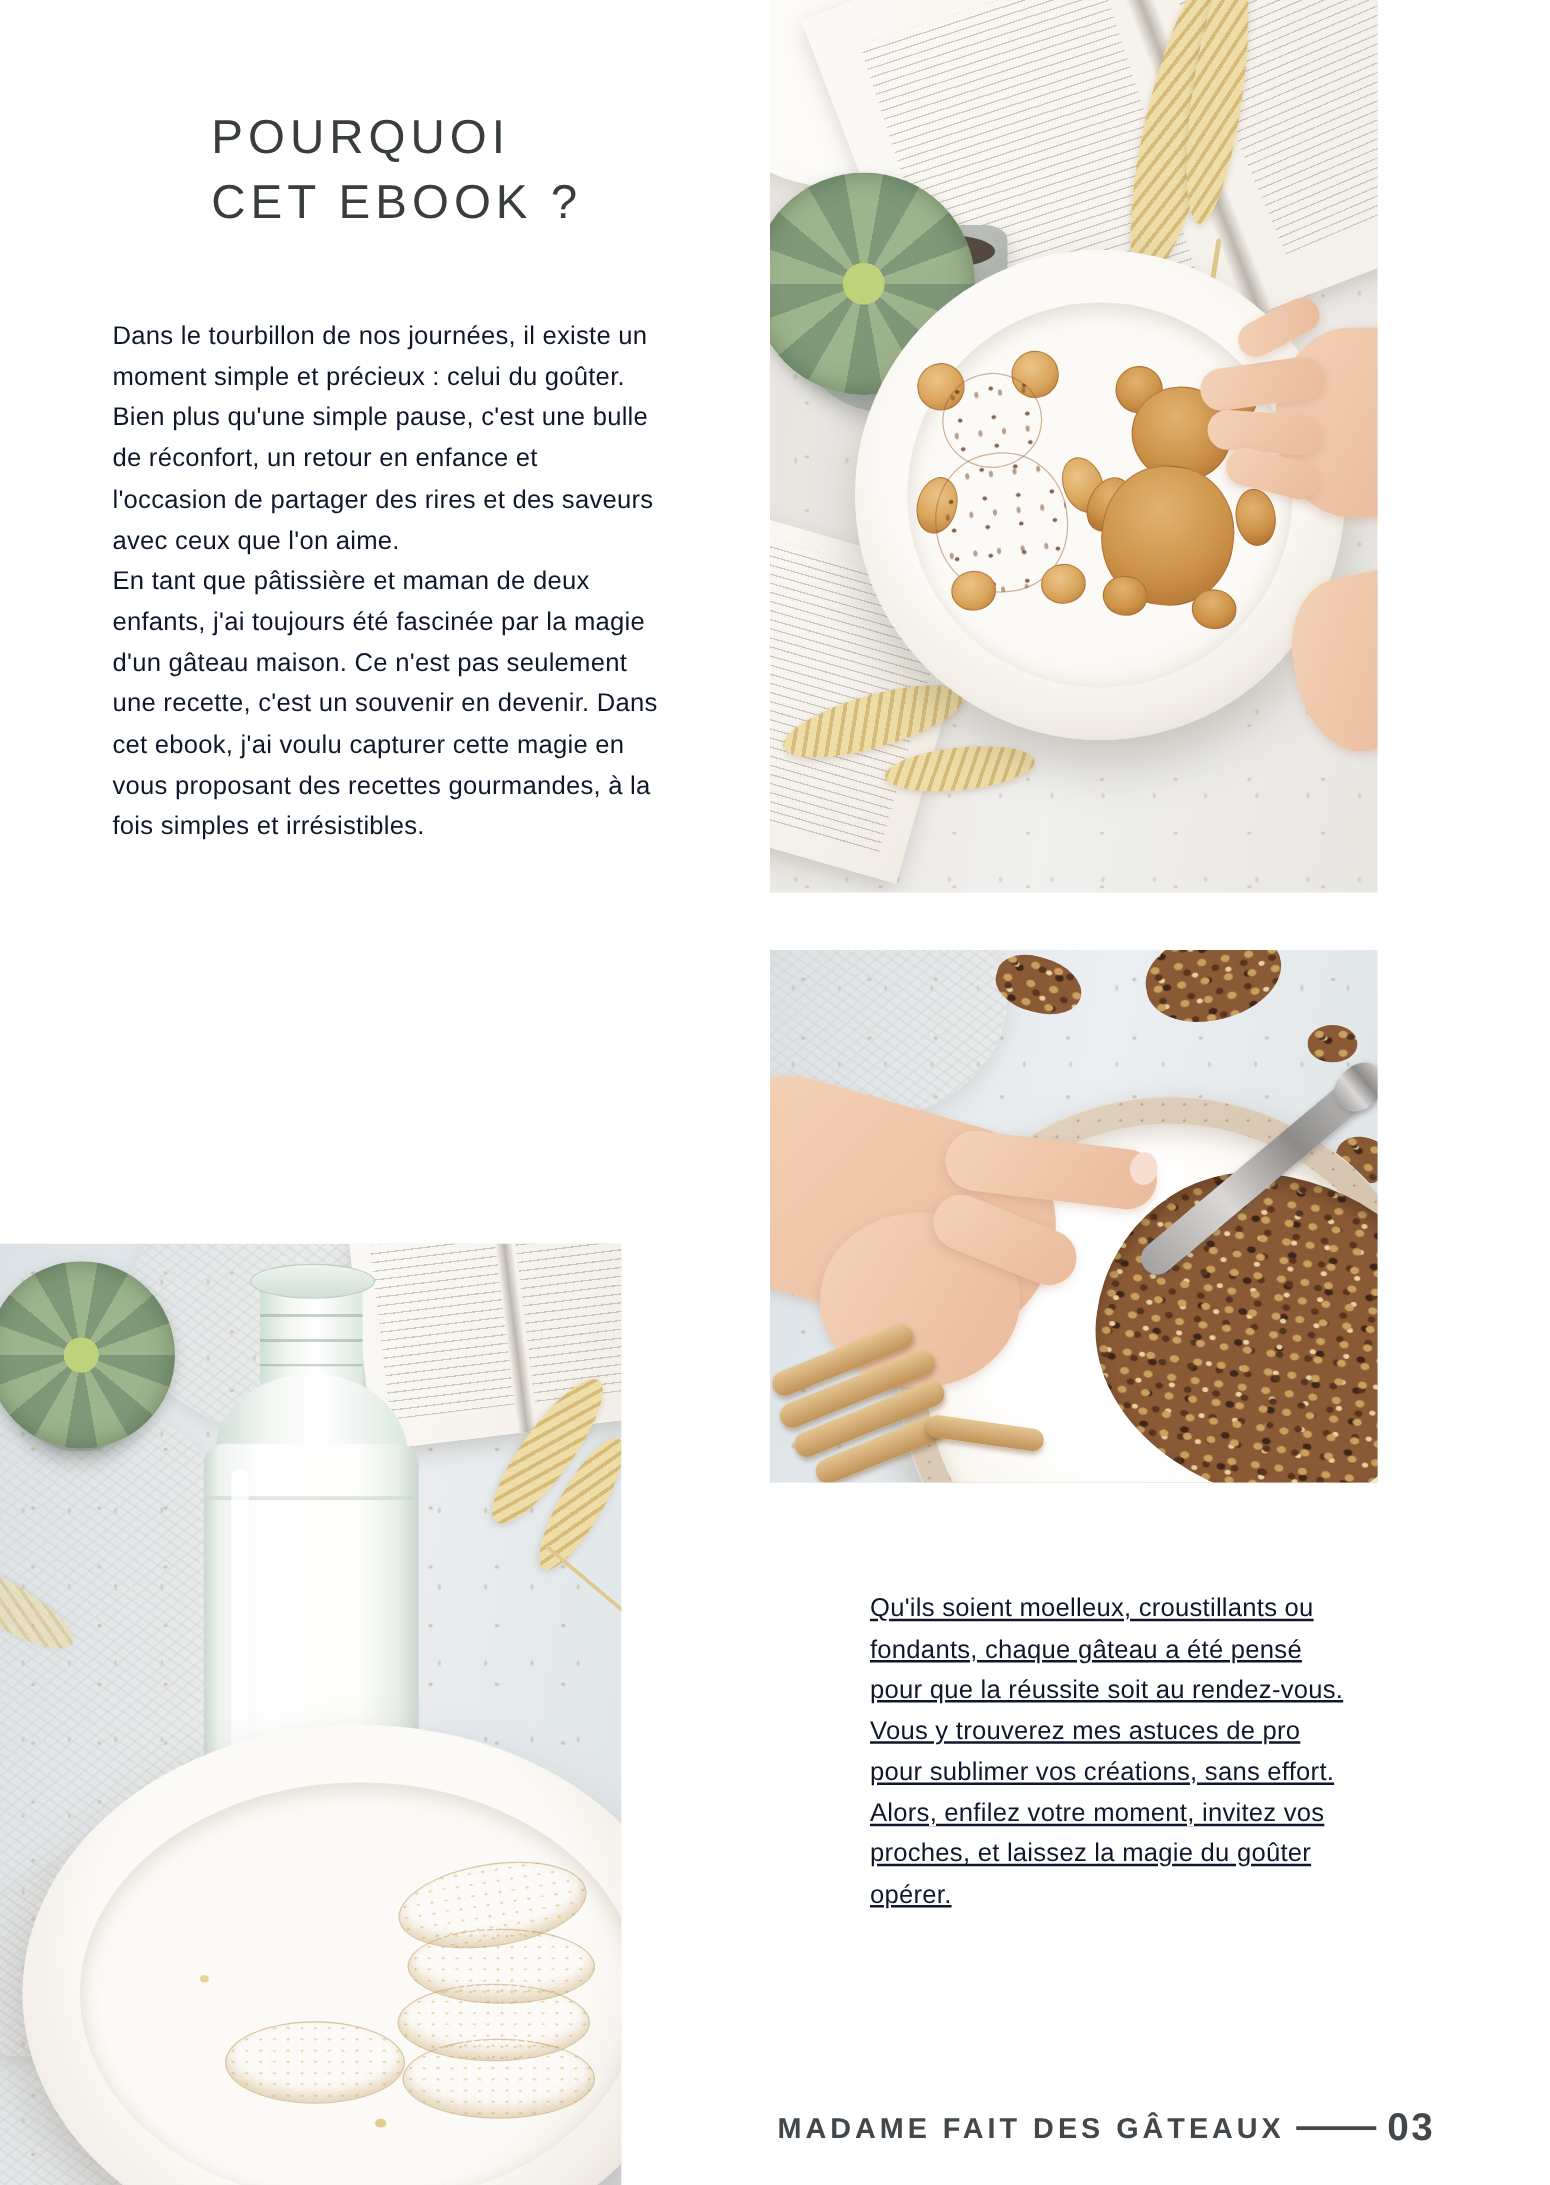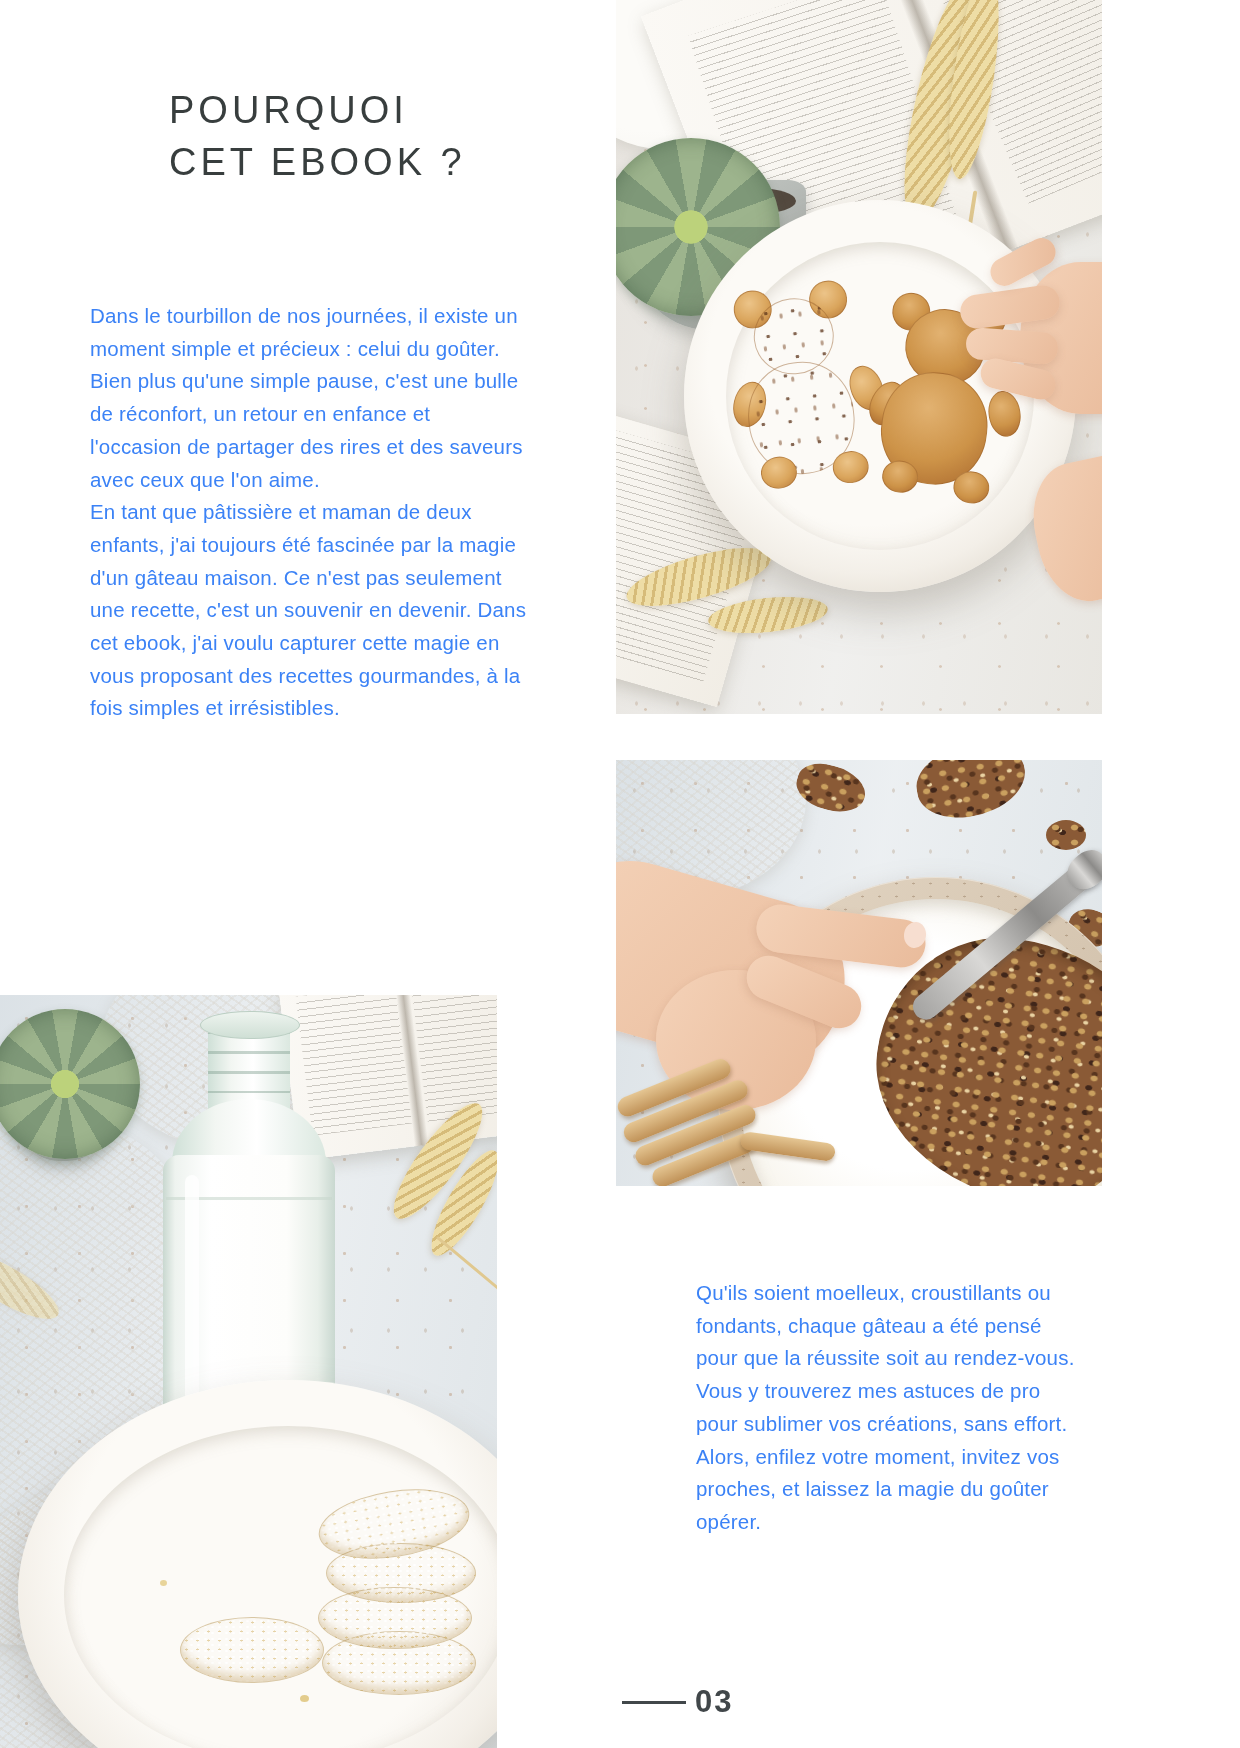--- a/index.html
+++ b/index.html
@@ -4,24 +4,24 @@
 <title>Pourquoi cet ebook ?</title>
 <style>
   html,body{margin:0;padding:0;background:#ffffff;}
   .page{position:relative;width:1240px;height:1748px;background:#ffffff;overflow:hidden;
         font-family:"Liberation Sans","DejaVu Sans",sans-serif;color:#3f4546;}
 
   
   .title{position:absolute;left:169px;top:84px;font-size:38px;line-height:52px;
          letter-spacing:4px;color:#383e3e;font-weight:400;white-space:nowrap;}
   .body-block{position:absolute;font-size:20.5px;line-height:32.7px;letter-spacing:0.2px;
-              color:#3b82f6;font-weight:400;margin-top:47px;}
+              color:#0f172a;font-weight:400;}
   .body-block p{margin:0;}
   #intro{left:90px;top:253px;width:437px;}
-  #closing{left:696px;top:1230px;width:388px;}
+  #closing{left:696px;top:1271px;width:388px;text-decoration:underline;}
   .footer{position:absolute;left:622px;top:1684px;display:flex;align-items:center;gap:9px;color:#41474a;}
   .brand{font-size:23px;letter-spacing:3.2px;font-weight:700;white-space:nowrap;}
   .rule{width:64px;height:3px;background:#41474a;}
   .pagenum{font-size:31px;letter-spacing:2px;font-weight:700;}
 
   
   .photo{position:absolute;overflow:hidden;}
   #photo-teddy{left:616px;top:0;width:486px;height:714px;}
   #photo-granola{left:616px;top:760px;width:486px;height:426px;}
   #photo-milk{left:0;top:995px;width:497px;height:753px;}
@@ -227,17 +227,18 @@
     <div class="abs" style="left:300px;top:700px;width:9px;height:7px;background:#e3cc8d;border-radius:50%;"></div>
     <div class="abs" style="left:160px;top:585px;width:7px;height:6px;background:#e8d49a;border-radius:50%;"></div>
   </div>
 
   <div class="body-block" id="closing">
     <p>Qu'ils soient moelleux, croustillants ou fondants, chaque gâteau a été pensé pour que la réussite soit au rendez-vous. Vous y trouverez mes astuces de pro pour sublimer vos créations, sans effort.</p>
     <p>Alors, enfilez votre moment, invitez vos proches, et laissez la magie du goûter opérer.</p>
   </div>
 
   <div class="footer">
+    <span class="brand">MADAME FAIT DES GÂTEAUX</span>
     <span class="rule"></span>
     <span class="pagenum">03</span>
   </div>
 
 </div>
 
 </body></html>

